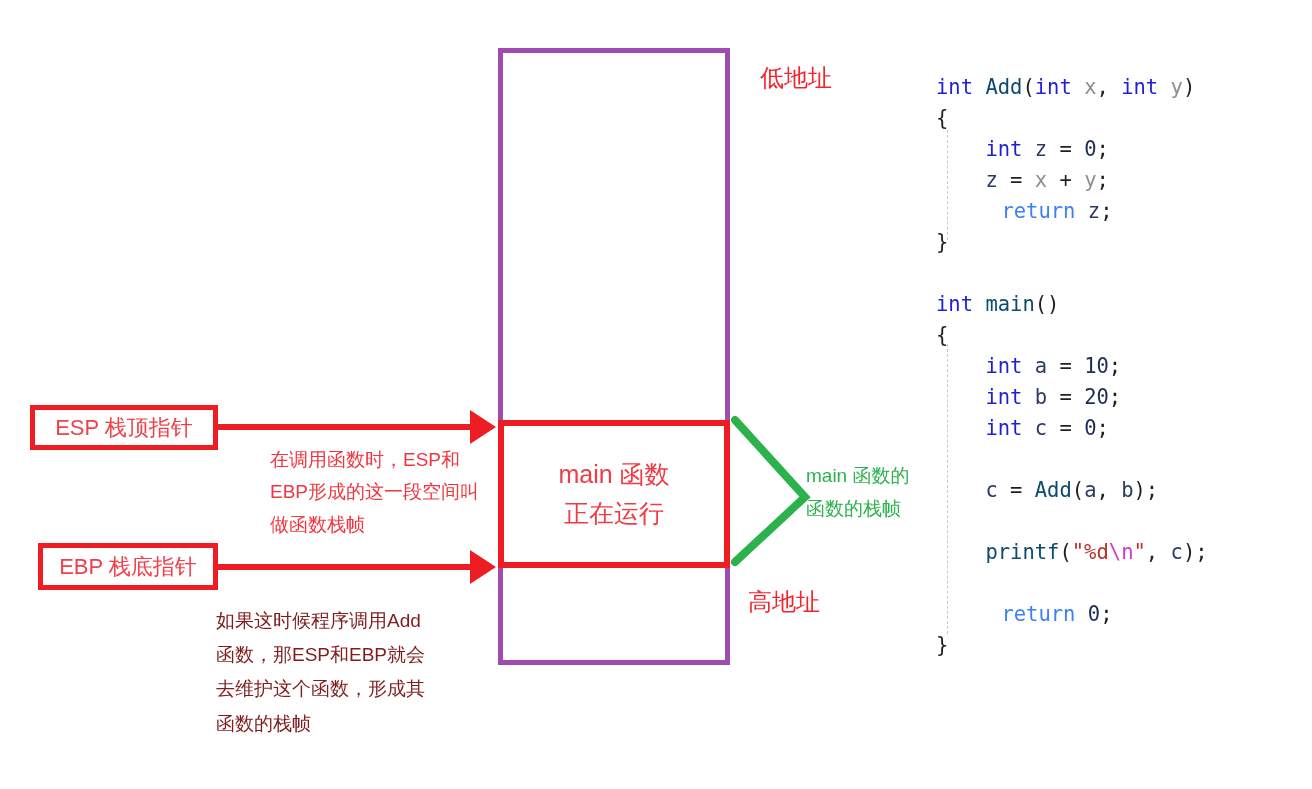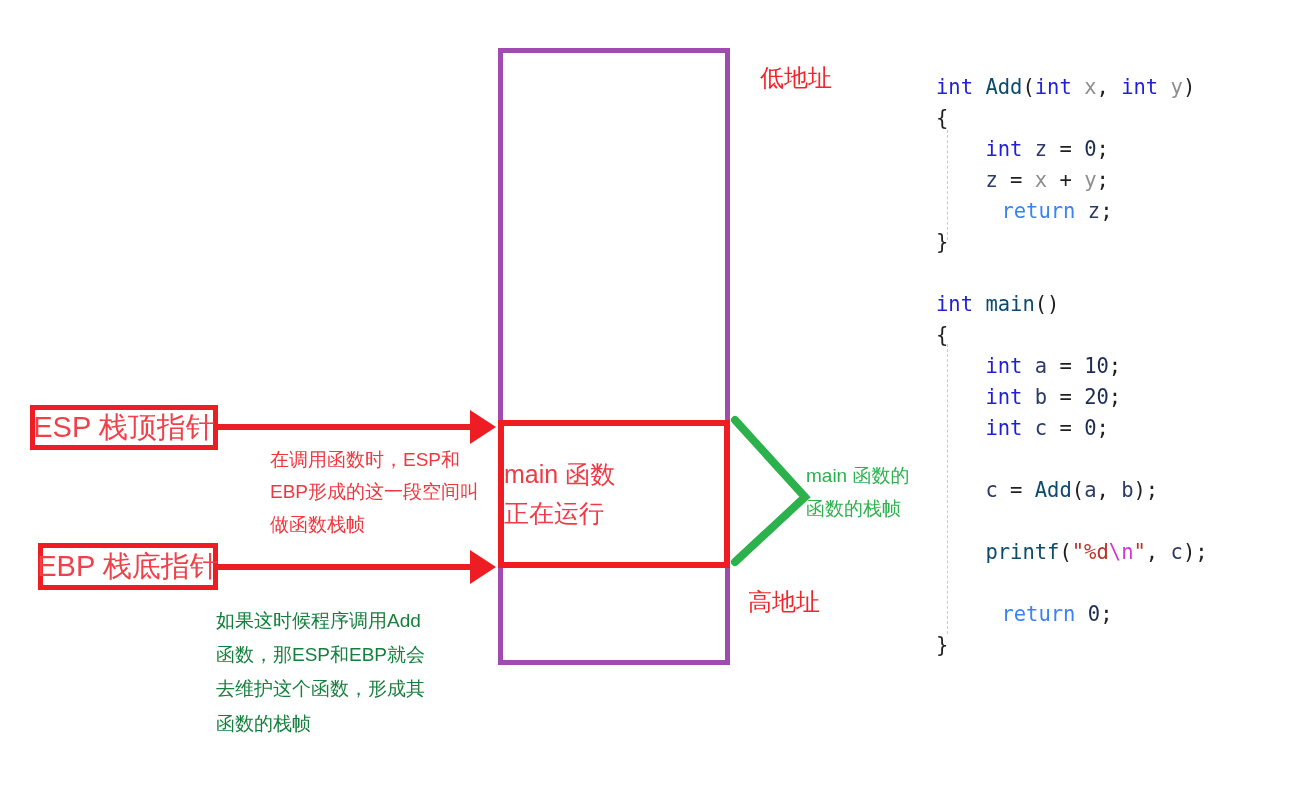--- a/index.html
+++ b/index.html
@@ -35,35 +35,35 @@
   #main-frame-box {
     left: 498px;
     top: 420px;
     width: 232px;
     height: 148px;
     box-sizing: border-box;
     border: 6px solid #ee1d24;
     background: #ffffff;
     display: flex;
     flex-direction: column;
-    align-items: flex-start;
+    align-items: center;
     justify-content: center;
     color: #ee3b45;
     font-size: 25px;
     line-height: 1.55;
   }
   #main-frame-box .ln { white-space: nowrap; }
 
   
   .ptr-box {
     box-sizing: border-box;
     border: 5px solid #ee1d24;
     background: #ffffff;
     color: #f04049;
-    font-size: 29px;
+    font-size: 22px;
     display: flex;
     align-items: center;
     justify-content: center;
     white-space: nowrap;
   }
   #esp-box { left: 30px;  top: 405px; width: 188px; height: 45px; }
   #ebp-box { left: 38px;  top: 543px; width: 180px; height: 47px; }
 
   
   .arrow-line {
@@ -90,21 +90,21 @@
     font-size: 19px;
     line-height: 1.70;
     margin-left: 47px;
   }
 
   
   #add-note {
     left: 216px;
     top: 604px;
     width: 275px;
-    color: #15803d;
+    color: #7f1d1d;
     font-size: 19px;
     line-height: 1.80;
   }
 
   
   .addr-label {
     color: #f5242c;
     font-size: 24px;
     white-space: nowrap;
   }

